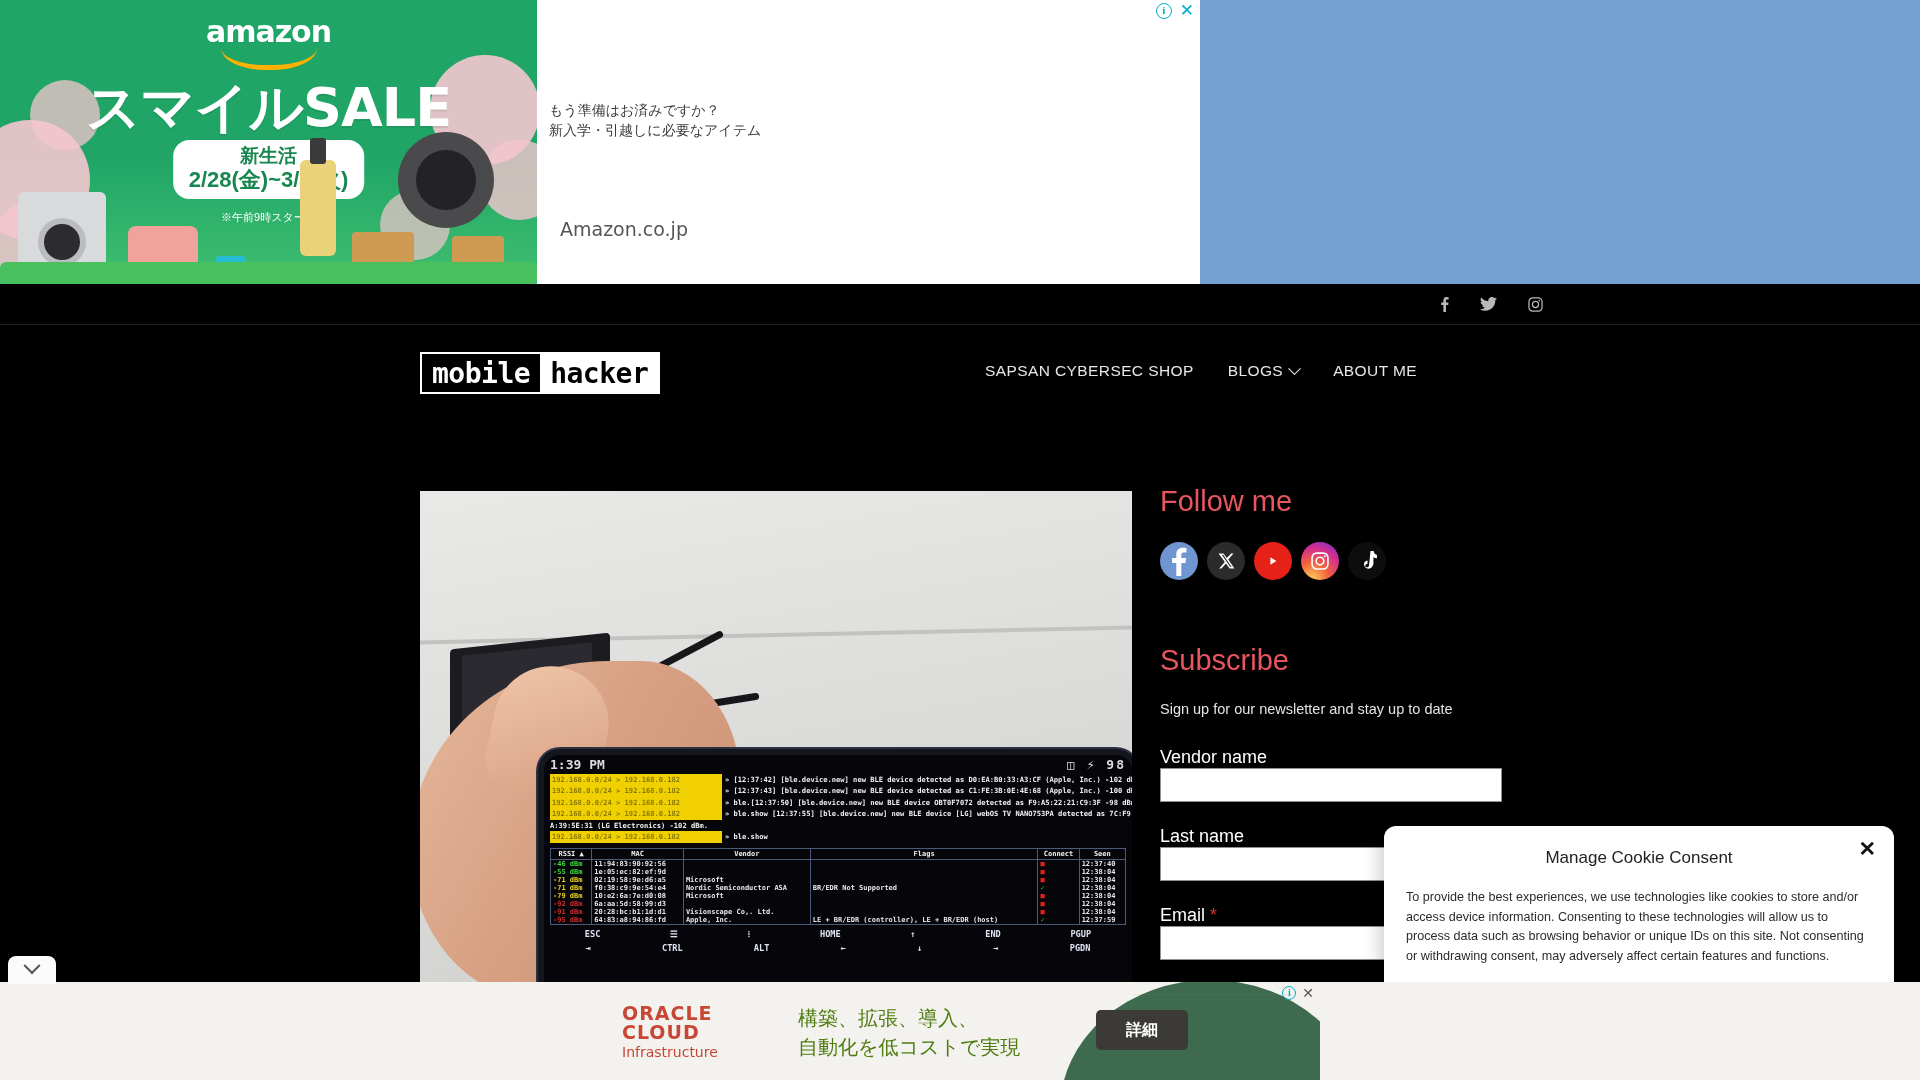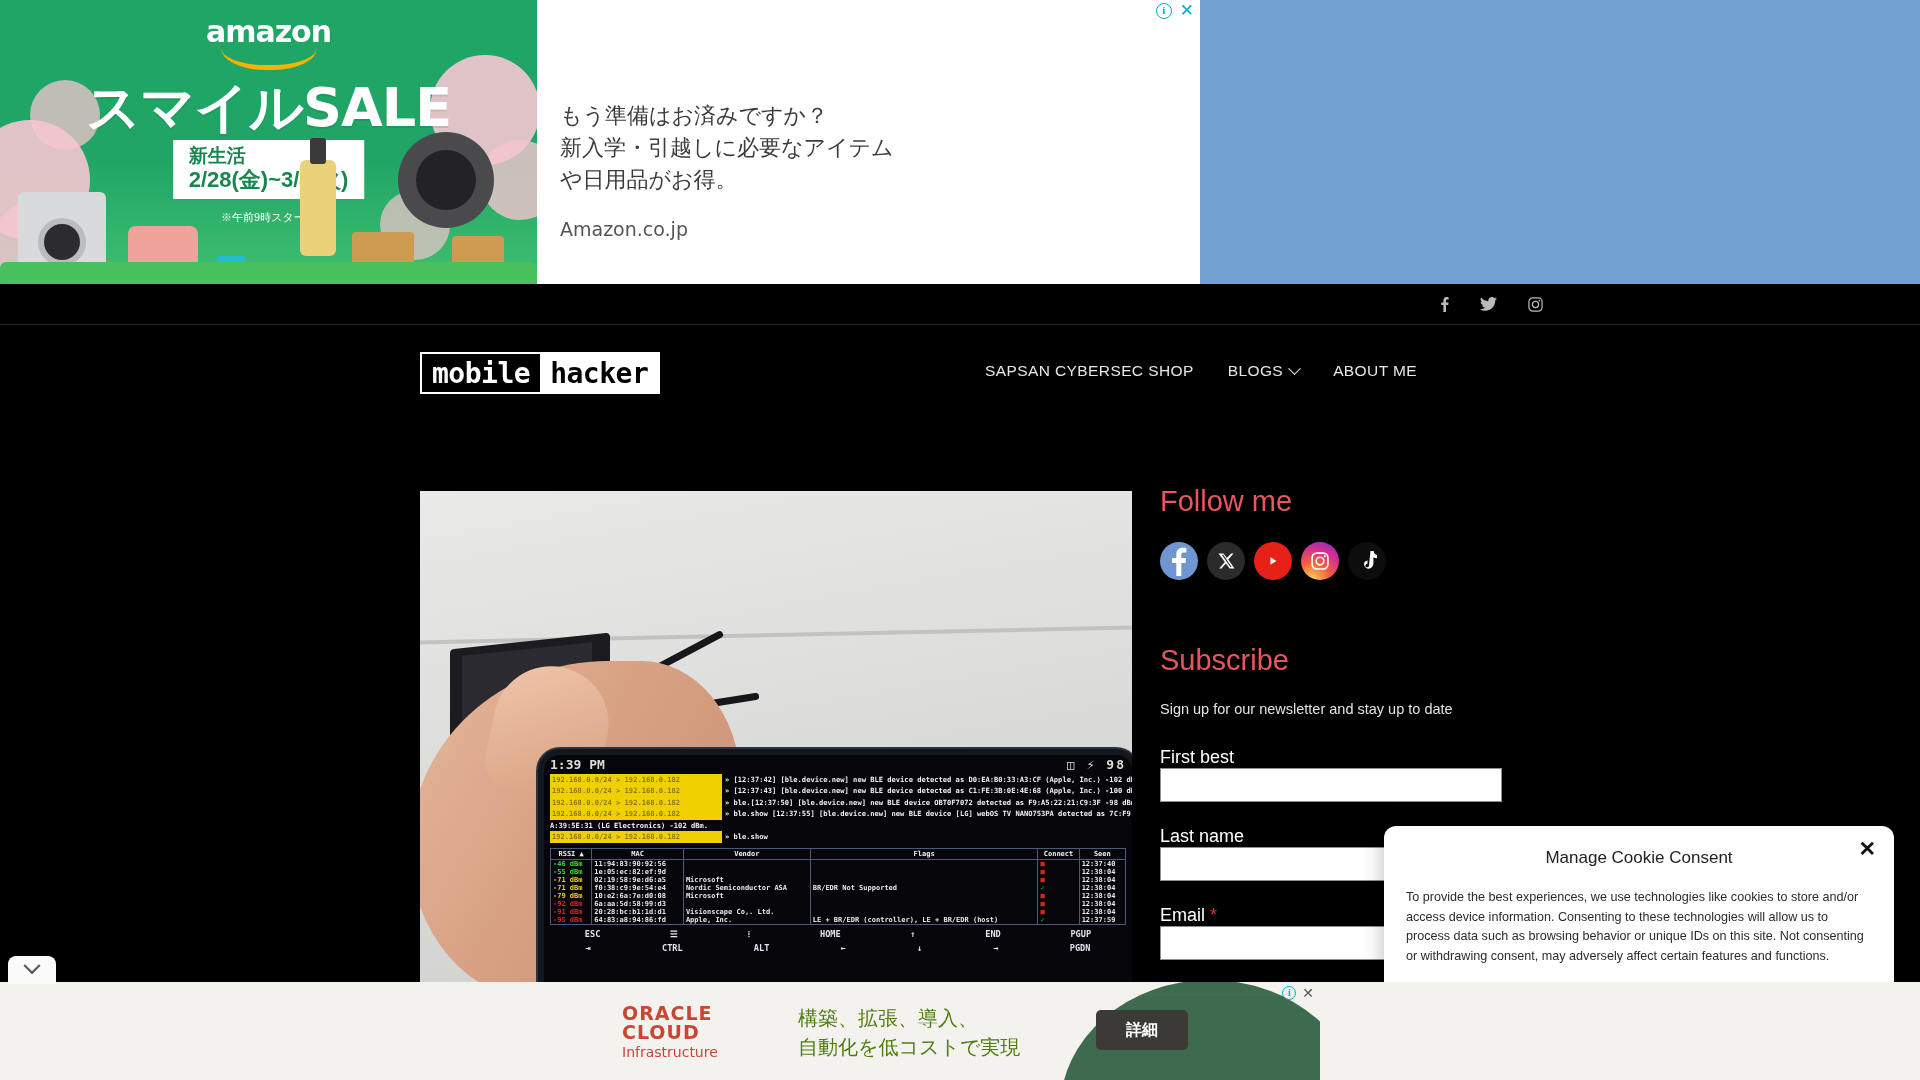--- a/index.html
+++ b/index.html
@@ -42,43 +42,43 @@
     border-bottom: 5px solid #ffb100; border-radius: 0 0 60px 60px/0 0 30px 30px;
   }
   .smile-sale {
     position: absolute; left: 50%; transform: translateX(-50%); top: 72px;
     color: #fff; font-size: 54px; font-weight: 900; white-space: nowrap;
     font-family: "DejaVu Sans", sans-serif; letter-spacing: -1px;
     text-shadow: 0 2px 0 rgba(0,0,0,.08);
   }
   .sale-badge {
     position: absolute; left: 50%; transform: translateX(-50%); top: 140px;
-    background: #fff; color: #18874f; padding: 5px 16px 7px; border-radius: 0;
-    text-align: left; line-height: 1.15;
+    background: #fff; color: #18874f; padding: 5px 16px 7px; border-radius: 16px;
+    text-align: center; line-height: 1.15;
   }
   .sale-badge .b1 { font-size: 19px; font-weight: 800; color: #18874f; }
   .sale-badge .b2 { font-size: 22px; font-weight: 900; color: #18874f; }
   .sale-note {
     position: absolute; left: 50%; transform: translateX(-50%); top: 210px;
     color: #fff; font-size: 11px; white-space: nowrap;
   }
   .blossom { position: absolute; border-radius: 50%; background: #f5c6d0; opacity: .9; }
   .prod { position: absolute; border-radius: 6px; }
 
   .ad-right { position: absolute; left: 537px; top: 0; right: 0; bottom: 0; background: #fff; }
   .ad-headline-bar {
     position: absolute; left: 0; top: 0; right: 0; height: 76px; background: #f1f1f1;
     display: flex; align-items: center;
   }
   .ad-headline {
     padding-left: 23px; font-size: 29px; font-weight: 700; color: #444;
     font-family: "DejaVu Sans", sans-serif; white-space: nowrap;
   }
   .ad-body {
-    position: absolute; left: 23px; top: 100px; font-size: 22px; color: #3c3c3c;
+    position: absolute; left: 12px; top: 100px; font-size: 14px; color: #3c3c3c;
     line-height: 1.45; font-family: "DejaVu Sans", sans-serif;
   }
   .ad-domain {
     position: absolute; left: 23px; top: 218px; font-size: 19px; color: #555;
     font-family: "DejaVu Sans", sans-serif;
   }
   .ad-ctrls { position: absolute; right: 6px; top: 3px; display: flex; gap: 8px; align-items: center; }
   .ad-i {
     width: 16px; height: 16px; border: 1.6px solid #00aecd; border-radius: 50%;
     color: #00aecd; font-size: 11px; line-height: 13px; text-align: center; font-weight: 700;
@@ -250,21 +250,20 @@
         <div class="prod" style="left:398px;bottom:56px;width:96px;height:96px;background:#4a4a4c;border-radius:50%"></div>
         <div class="prod" style="left:416px;bottom:74px;width:60px;height:60px;background:#232325;border-radius:50%"></div>
         <div class="prod" style="left:452px;bottom:4px;width:52px;height:44px;background:#cf9a52;border-radius:4px"></div>
         <div class="prod" style="left:0;bottom:0;width:537px;height:22px;background:#49c05e"></div>
       </div>
 
       <div class="ad-right">
         <div class="ad-body">
           <div>もう準備はお済みですか？</div>
           <div>新入学・引越しに必要なアイテム</div>
-          <div>や日用品がお得。</div>
         </div>
         <div class="ad-domain">Amazon.co.jp</div>
 
       </div>
 
       <div class="ad-ctrls">
         <div class="ad-i">i</div>
         <div class="ad-x">✕</div>
       </div>
     </div>
@@ -489,21 +488,21 @@
       <span class="fi fi-tt">
         <svg width="19" height="21" viewBox="0 0 24 28">
             <path d="M16 0h4.2c.35 3 2.1 5 5 5.4v4.3c-1.9.1-3.7-.4-5.3-1.5v7.9c0 6.6-6.2 9.3-10.1 6.1C6 19.2 6.5 13 12 12.6v4.4c-.6.1-1.3.3-1.8.6-1.6.9-1.5 3.3.3 3.9 1.6.5 3.4-.5 3.5-2.3z" fill="#fff"></path>
           </svg>
       </span>
     </div>
 
     <h2 class="side-h">Subscribe</h2>
     <p class="sub-desc">Sign up for our newsletter and stay up to date</p>
 
-    <label class="fld-label">First best</label>
+    <label class="fld-label">Vendor name</label>
     <input class="fld" type="text" value="" style="">
 
     <label class="fld-label">Last name</label>
     <input class="fld" type="text" value="" style="">
 
     <label class="fld-label">
       <span>Email</span>
       <span class="req">*</span>
     </label>
     <input class="fld" type="email" value="" style="">

